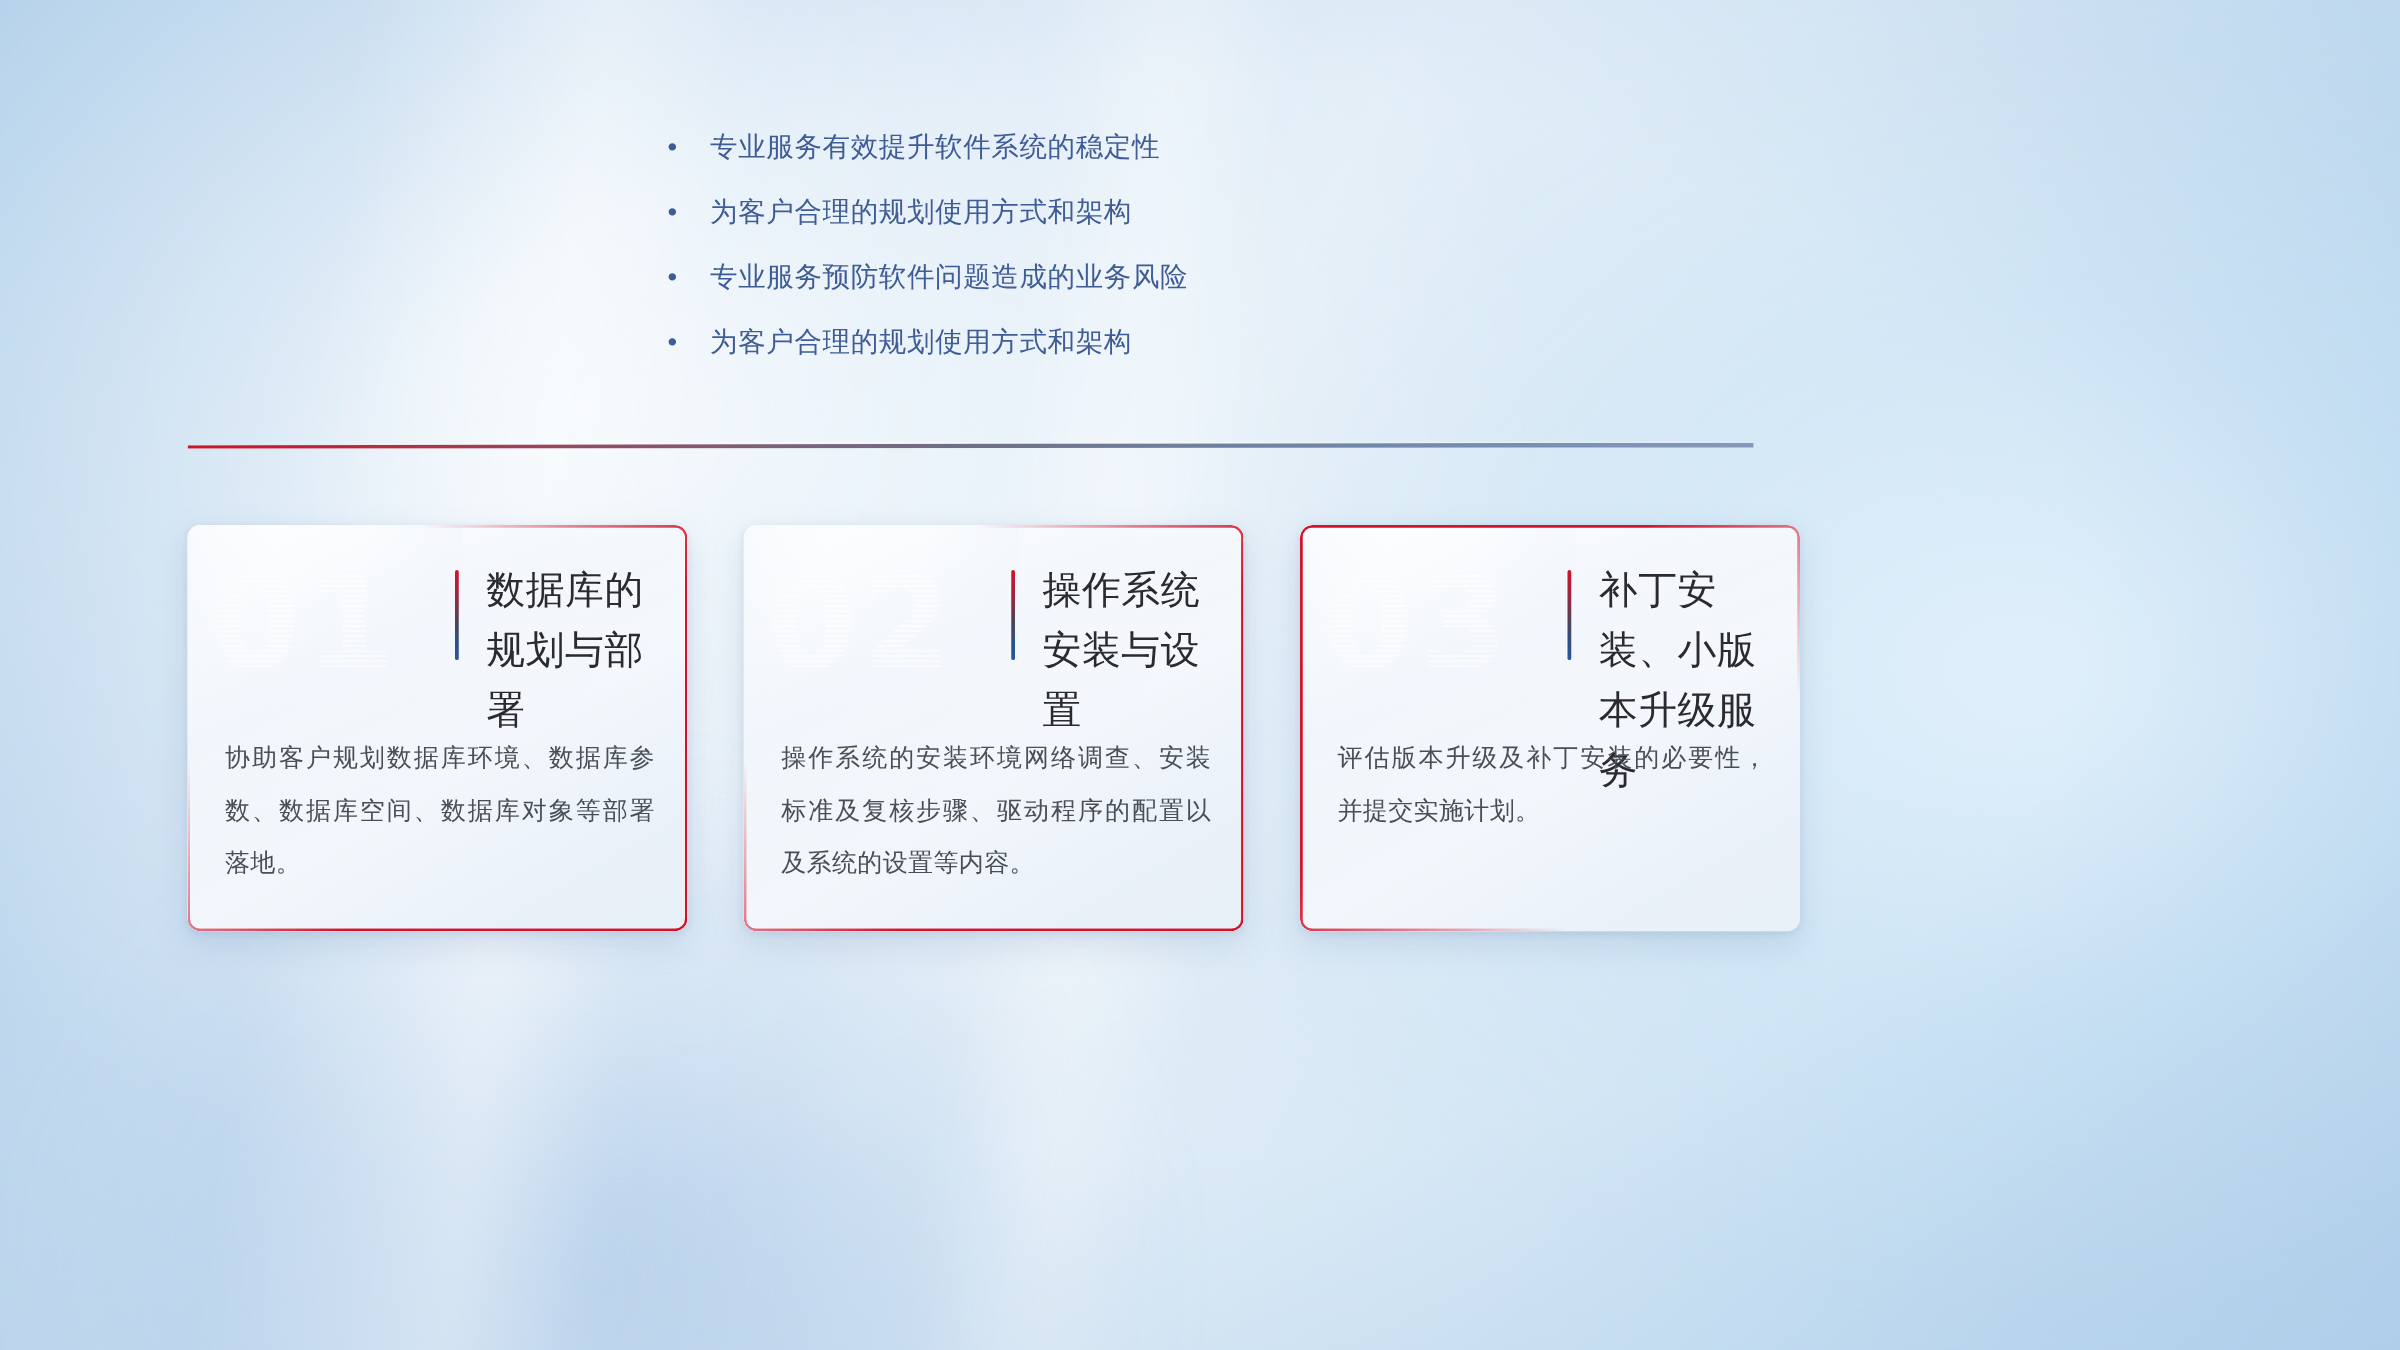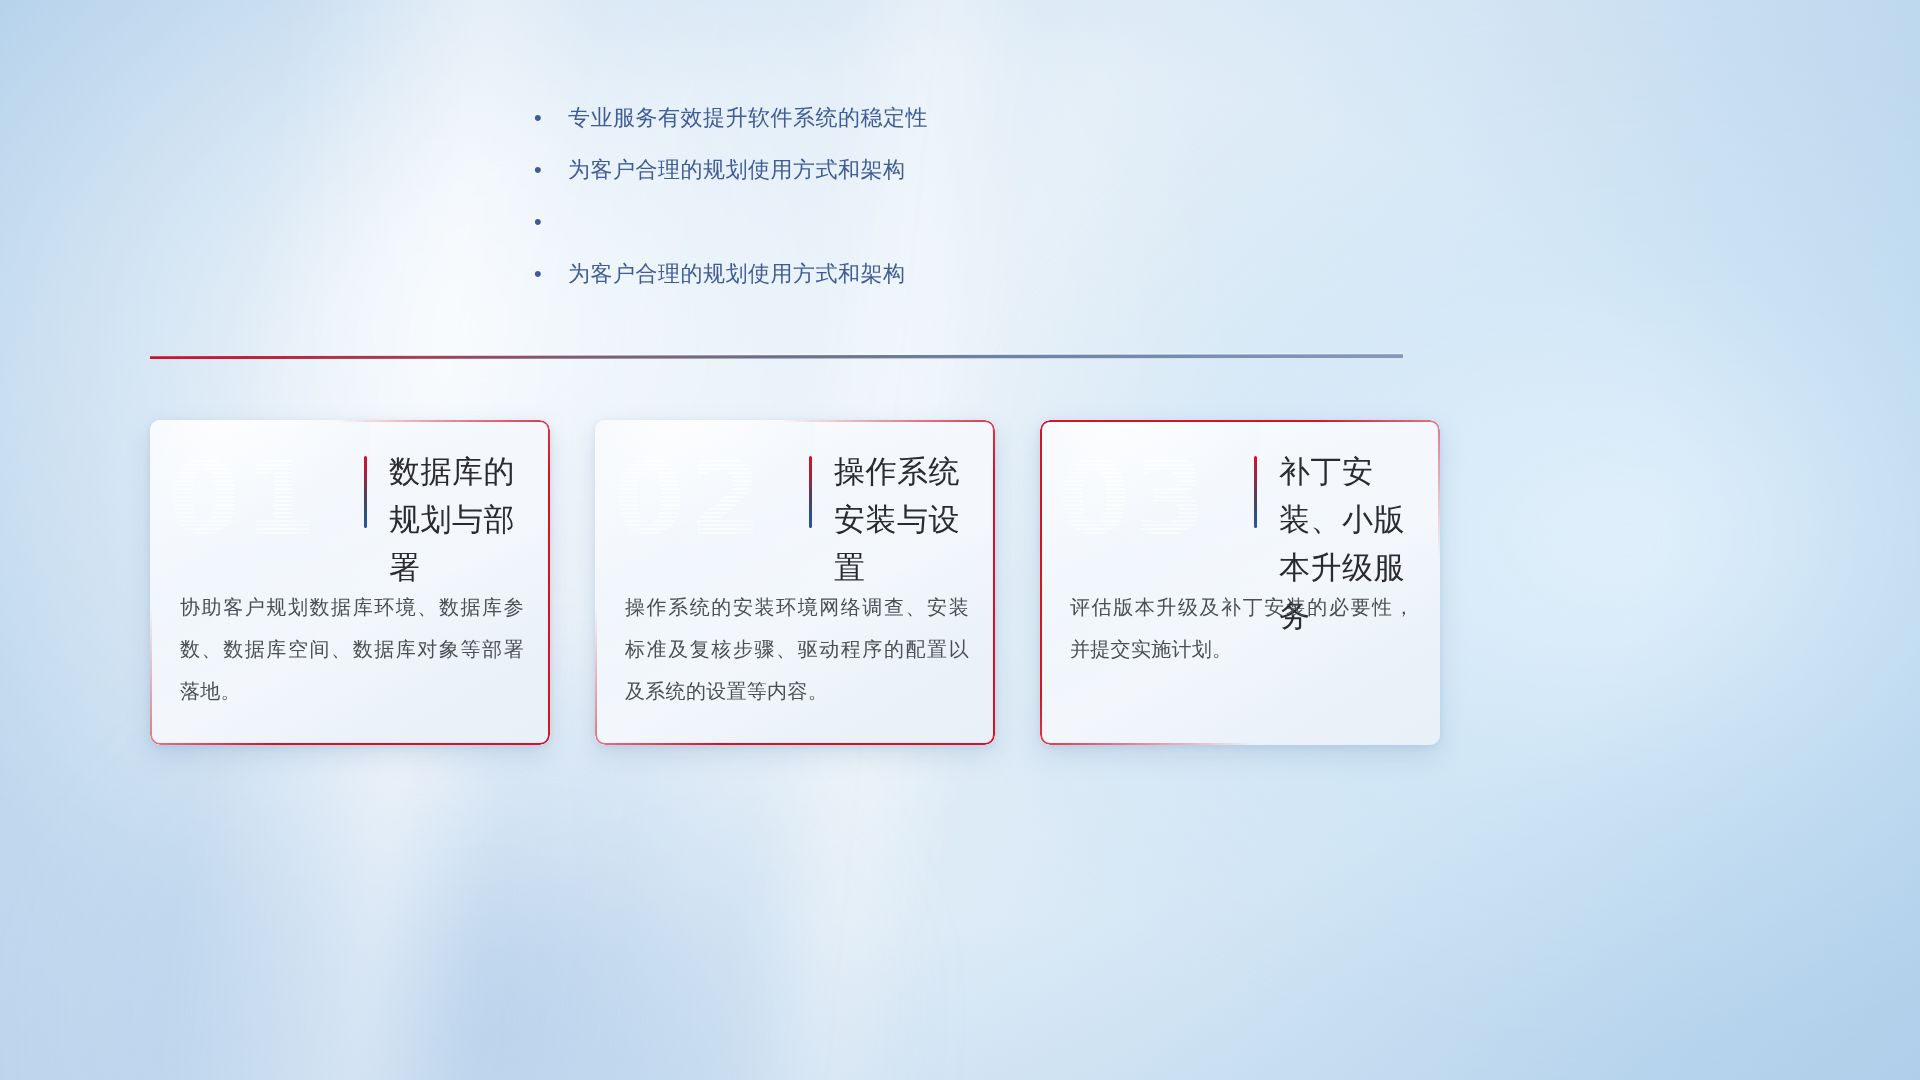--- a/index.html
+++ b/index.html
@@ -204,20 +204,21 @@
     <span class="bullet-text">专业服务有效提升软件系统的稳定性</span>
   </div>
 
   <div class="bullet-row">
     <span class="bullet-dot">•</span>
     <span class="bullet-text">为客户合理的规划使用方式和架构</span>
   </div>
 
   <div class="bullet-row">
     <span class="bullet-dot">•</span>
+    <span class="bullet-text">专业服务预防软件问题造成的业务风险</span>
   </div>
 
   <div class="bullet-row">
     <span class="bullet-dot">•</span>
     <span class="bullet-text">为客户合理的规划使用方式和架构</span>
   </div>
 
 </div>
 
 <div class="divider-wrap">

